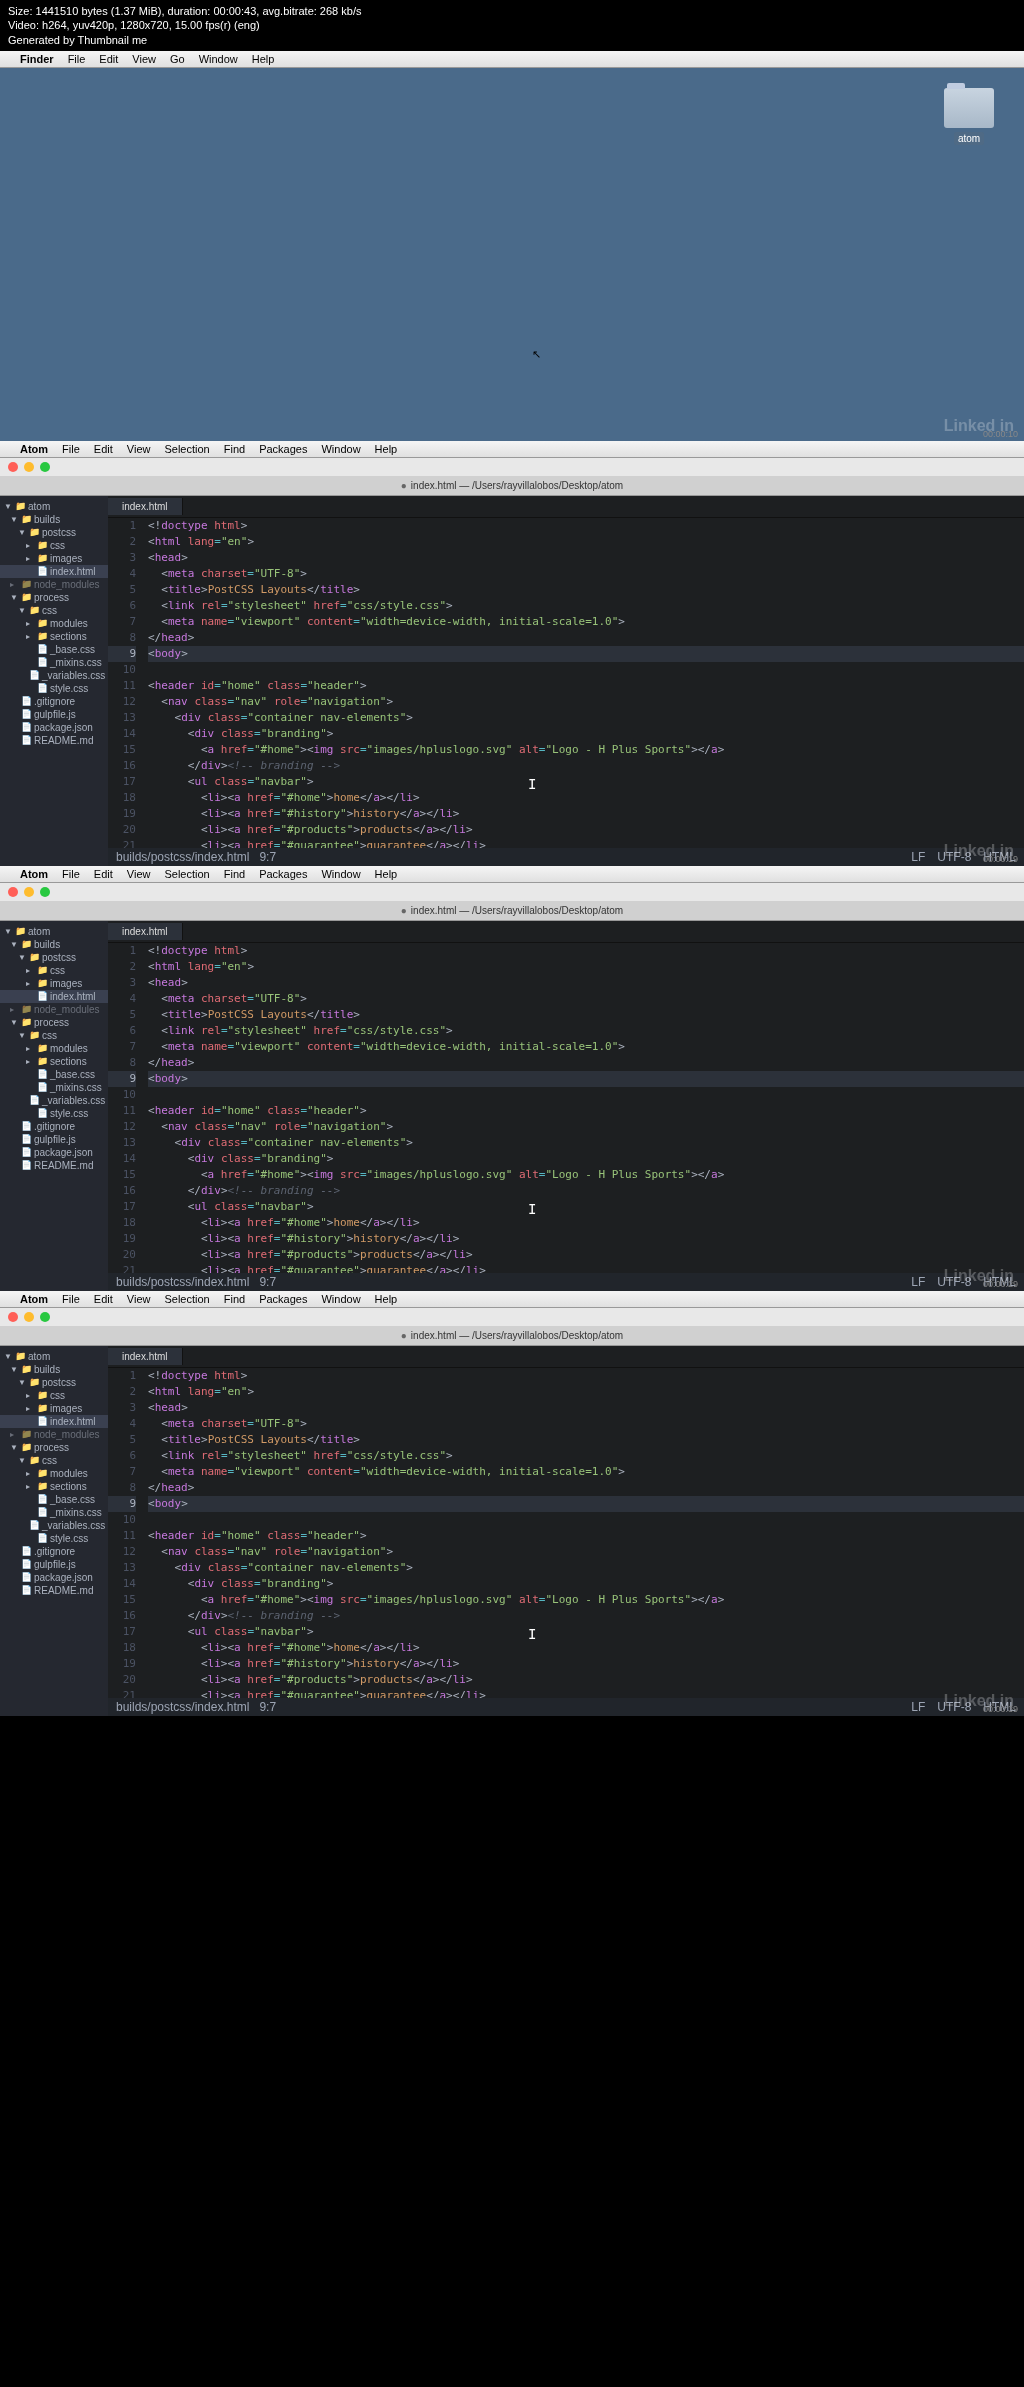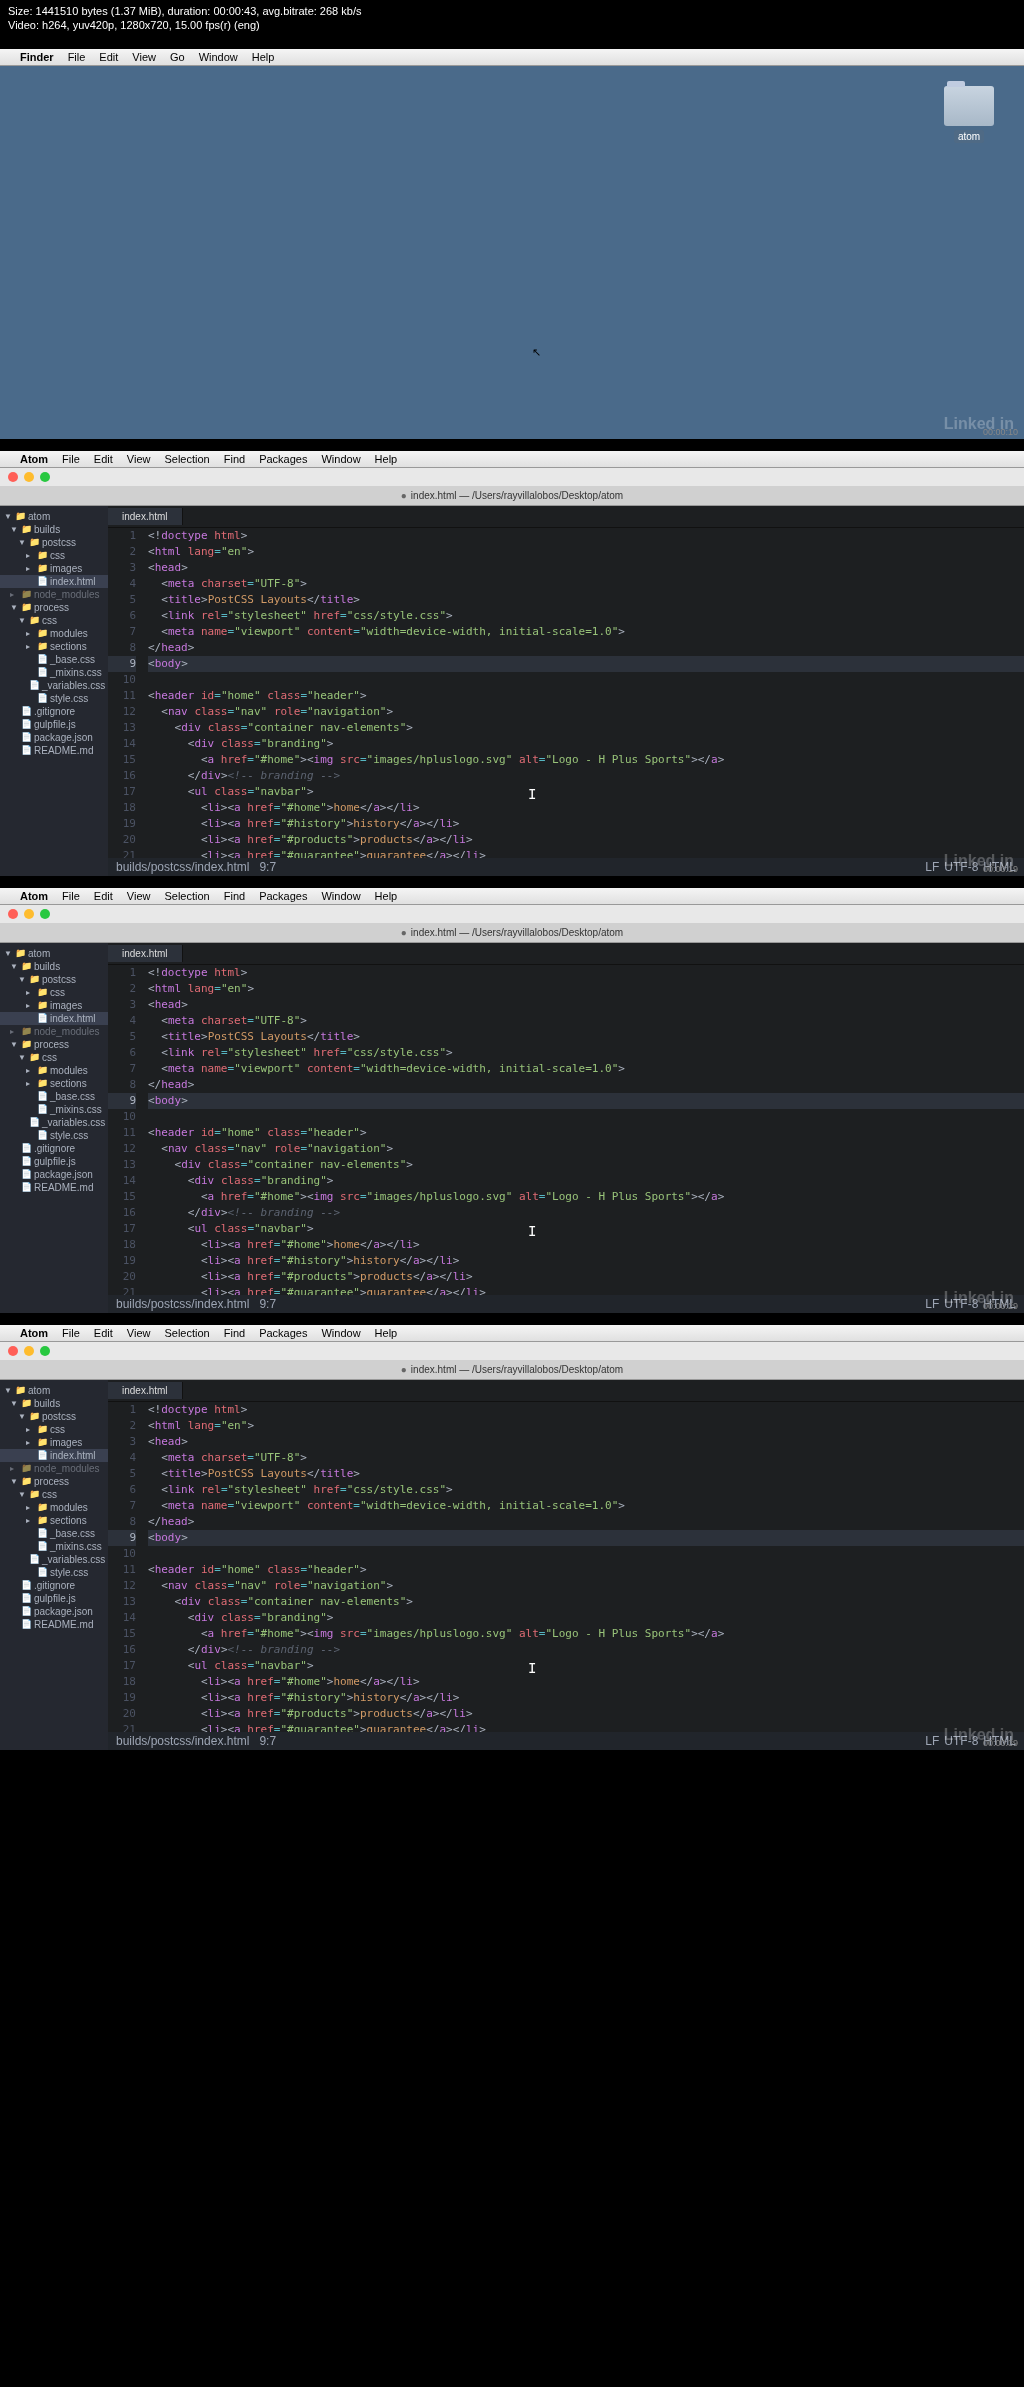--- a/index.html
+++ b/index.html
@@ -1,19 +1,19 @@
 <!DOCTYPE html>
 <html><head>
 <meta charset="utf-8">
 <style>
 * { margin: 0; padding: 0; box-sizing: border-box; }
 body { background: #000; font-family: Arial, sans-serif; font-size: 10px; color: #fff; width: 1024px; }
 .video-info { background: #000; color: #fff; padding: 4px 8px; font-size: 11px; line-height: 1.3; }
 .frame { position: relative; width: 100%; }
-.mac-menubar { background: linear-gradient(#f5f5f5, #e0e0e0); height: 17px; display: flex; align-items: center; padding: 0 6px; color: #000; font-size: 11px; gap: 14px; border-bottom: 1px solid #999; margin-top: 12px; }
+.mac-menubar { background: linear-gradient(#f5f5f5, #e0e0e0); height: 17px; display: flex; align-items: center; padding: 0 6px; color: #000; font-size: 11px; gap: 14px; border-bottom: 1px solid #999; }
 .apple-logo { font-size: 12px; }
 .mac-menubar span { cursor: default; }
 .desktop { background: #4a6a8a; height: 373px; position: relative; }
 .folder-icon { position: absolute; top: 20px; right: 30px; text-align: center; }
 .folder-icon .folder-img { width: 50px; height: 40px; background: linear-gradient(#c8d4e0, #a8b8c8); border-radius: 3px; margin: 0 auto 4px; position: relative; }
 .folder-icon .folder-img::before { content:''; position:absolute; top:-5px; left:3px; width:18px; height:6px; background:#c0cce0; border-radius:2px 2px 0 0; }
 .folder-icon .folder-label { background: #4f6a85; color: #fff; font-size: 10px; padding: 1px 4px; border-radius: 2px; display: inline-block; }
 .cursor { position: absolute; top: 280px; left: 532px; color: #000; font-size: 11px; }
 .linkedin-wm { position: absolute; bottom: 6px; right: 10px; color: rgba(255,255,255,0.25); font-size: 16px; font-weight: bold; }
 .timestamp { position: absolute; bottom: 2px; right: 6px; color: #888; font-size: 9px; z-index: 10; }
@@ -32,29 +32,30 @@
 .editor-pane { flex: 1; display: flex; flex-direction: column; }
 .file-tab { background: #1d1f21; border-bottom: 1px solid #111; height: 22px; display: flex; align-items: center; }
 .file-tab .tab { background: #2c313a; color: #ddd; padding: 3px 14px; font-size: 10px; border-right: 1px solid #111; }
 .code-area { flex: 1; display: flex; font-family: Menlo, monospace; font-size: 11px; line-height: 16px; overflow: hidden; color: #c0c5ce; position: relative; }
 .gutter { width: 34px; text-align: right; color: #4b5263; padding-right: 6px; background: #1d1f21; }
 .gutter div.active { color: #abb2bf; background: #2c313a; }
 .code-lines { flex: 1; padding-left: 6px; white-space: pre; }
 .code-lines .line.active { background: #2c313a; }
 .tok-tag { color: #c678dd; } .tok-bracket { color: #abb2bf; } .tok-attr { color: #e06c75; } .tok-val { color: #98c379; } .tok-eq { color: #56b6c2; } .tok-txt { color: #d19a66; } .tok-comm { color: #5c6370; font-style: italic; }
 .statusbar { height: 18px; background: #21252b; color: #9da5b4; font-size: 12px; display: flex; align-items: center; padding: 0 8px; justify-content: space-between; }
-.statusbar .right { display: flex; gap: 5px; }
+.statusbar .right { display: flex; gap: 12px; }
 .text-cursor { position: absolute; color: #fff; font-size: 14px; }
 </style>
 </head>
 <body>
 
 <div class="video-info">
   <div>Size: 1441510 bytes (1.37 MiB), duration: 00:00:43, avg.bitrate: 268 kb/s</div>
   <div>Video: h264, yuv420p, 1280x720, 15.00 fps(r) (eng)</div>
+  <div>Generated by Thumbnail me</div>
 </div>
 
 <div class="frame">
   <div class="mac-menubar">
     <span class="apple-logo"></span>
     <span style="font-weight:bold">Finder</span>
     <span>File</span>
     <span>Edit</span>
     <span>View</span>
     <span>Go</span>

